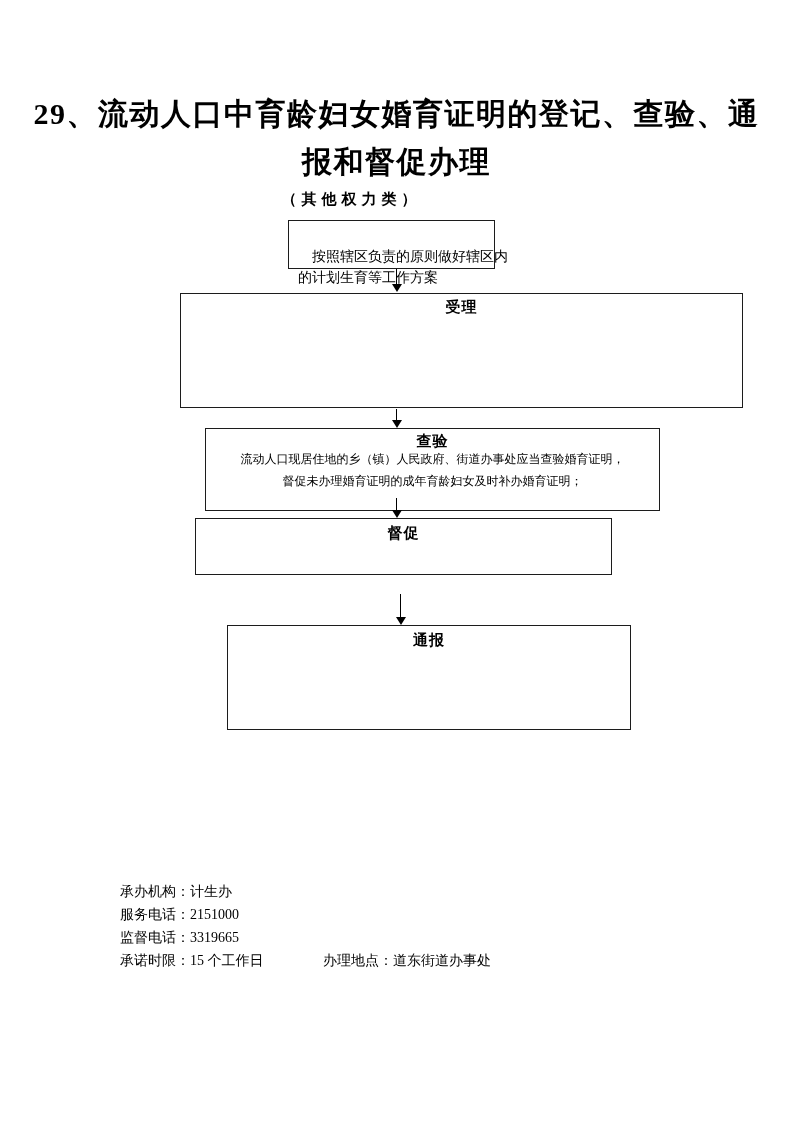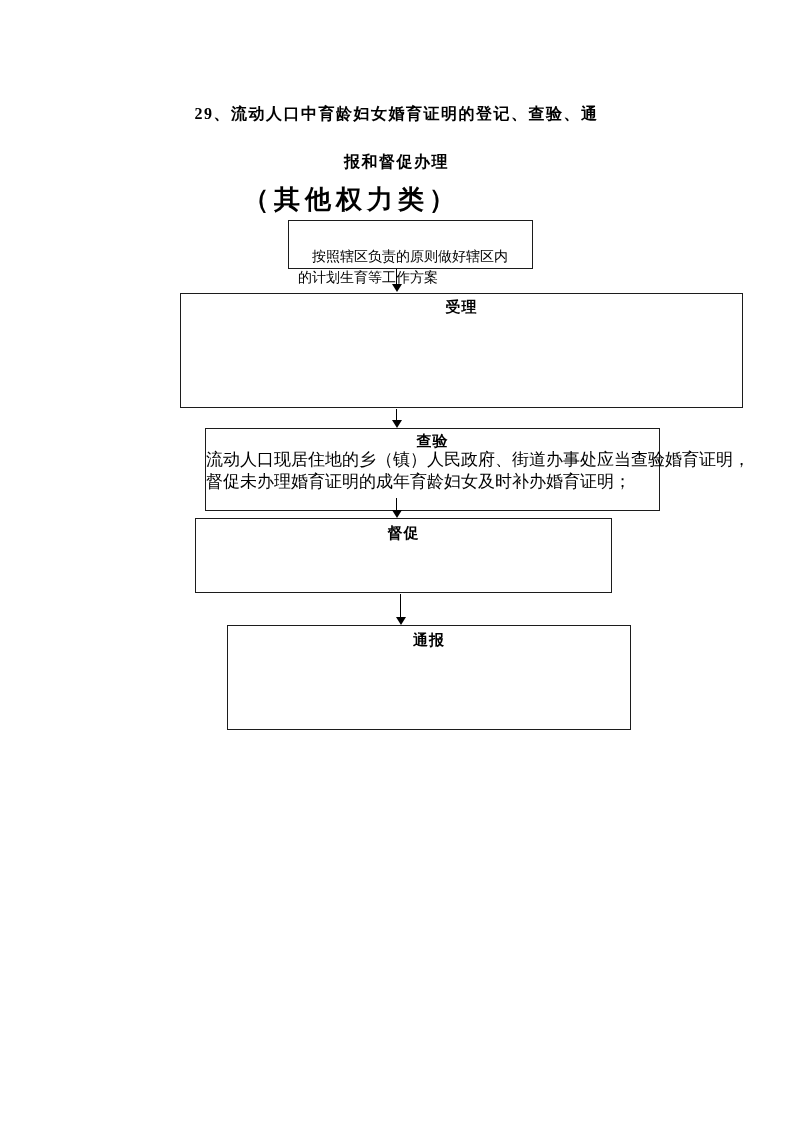--- a/index.html
+++ b/index.html
@@ -10,71 +10,71 @@
     margin: 0 auto;
     background: #ffffff;
     color: #000000;
     font-family: "Liberation Serif", "DejaVu Serif", serif;
     overflow: hidden;
   }
   .doc-title {
     position: absolute;
     top: 90px; left: 0; width: 793px;
     text-align: center;
-    font-size: 16px;
+    font-size: 30px;
     line-height: 48px;
     letter-spacing: 1.5px;
     white-space: pre;
     font-weight: 600;
   }
   .doc-subtitle {
     position: absolute;
     top: 184px; left: 0; width: 703px;
     text-align: center;
     font-family: "Liberation Sans", "DejaVu Sans", sans-serif;
     font-weight: bold;
-    font-size: 26px;
+    font-size: 15px;
     line-height: 30px;
     letter-spacing: 5px;
     white-space: pre;
   }
   .box {
     position: absolute;
     box-sizing: border-box;
     border: 1.5px solid #1c1c1c;
     background: #ffffff;
   }
   .intro-box {
-    left: 288px; top: 220px; width: 245px; height: 49px;
+    left: 288px; top: 220px; width: 207px; height: 49px;
     padding: 4px 0 0 9px;
     font-size: 14px;
     line-height: 21px;
     white-space: pre;
   }
   .step-box { padding-top: 3px; }
   .step-accept   { left: 180px; top: 293px; width: 563px; height: 115px; }
   .step-inspect  { left: 205px; top: 428px; width: 455px; height: 83px; }
-  .step-supervise{ left: 195px; top: 518px; width: 417px; height: 75px; padding-top: 4px; }
+  .step-supervise{ left: 195px; top: 518px; width: 417px; height: 57px; padding-top: 4px; }
   .step-notify   { left: 227px; top: 625px; width: 404px; height: 105px; padding-top: 4px; }
   .step-title {
     text-align: center;
     font-family: "Liberation Sans", "DejaVu Sans", sans-serif;
     font-weight: bold;
     font-size: 15px;
     line-height: 19px;
     letter-spacing: 1px;
   }
   .step-inspect .step-title { line-height: 17px; }
   .step-body {
     font-size: 14px;
     line-height: 23px;
     white-space: pre;
   }
   .step-accept   .step-body { padding: 0 11px; }
-  .step-inspect  .step-body { font-size: 17px; line-height: 21.5px; }
+  .step-inspect  .step-body { text-align: center; font-size: 12px; line-height: 21.5px; }
   .step-supervise .step-body { padding: 0 5px; }
   .step-notify   .step-body { padding: 0 11px; }
   .flow-arrow {
     position: absolute;
     width: 11px;
     display: flex;
     flex-direction: column;
     align-items: center;
   }
   .flow-arrow .shaft { width: 1.5px; flex: 1; background: #000; }
@@ -144,14 +144,23 @@
 
   <div class="flow-arrow arrow-4">
     <span class="shaft"></span>
     <span class="head"></span>
   </div>
 
   <div class="box step-box step-notify">
     <div class="step-title">通报</div>
   </div>
 
+  <div class="doc-footer">
+    <div class="footer-line">承办机构：计生办</div>
+    <div class="footer-line">服务电话：2151000</div>
+    <div class="footer-line">监督电话：3319665</div>
+    <div class="footer-split">
+      <span class="col-left">承诺时限：15 个工作日</span>
+      <span class="col-right">办理地点：道东街道办事处</span>
+    </div>
+  </div>
 
 </div>
 
 </body></html>

